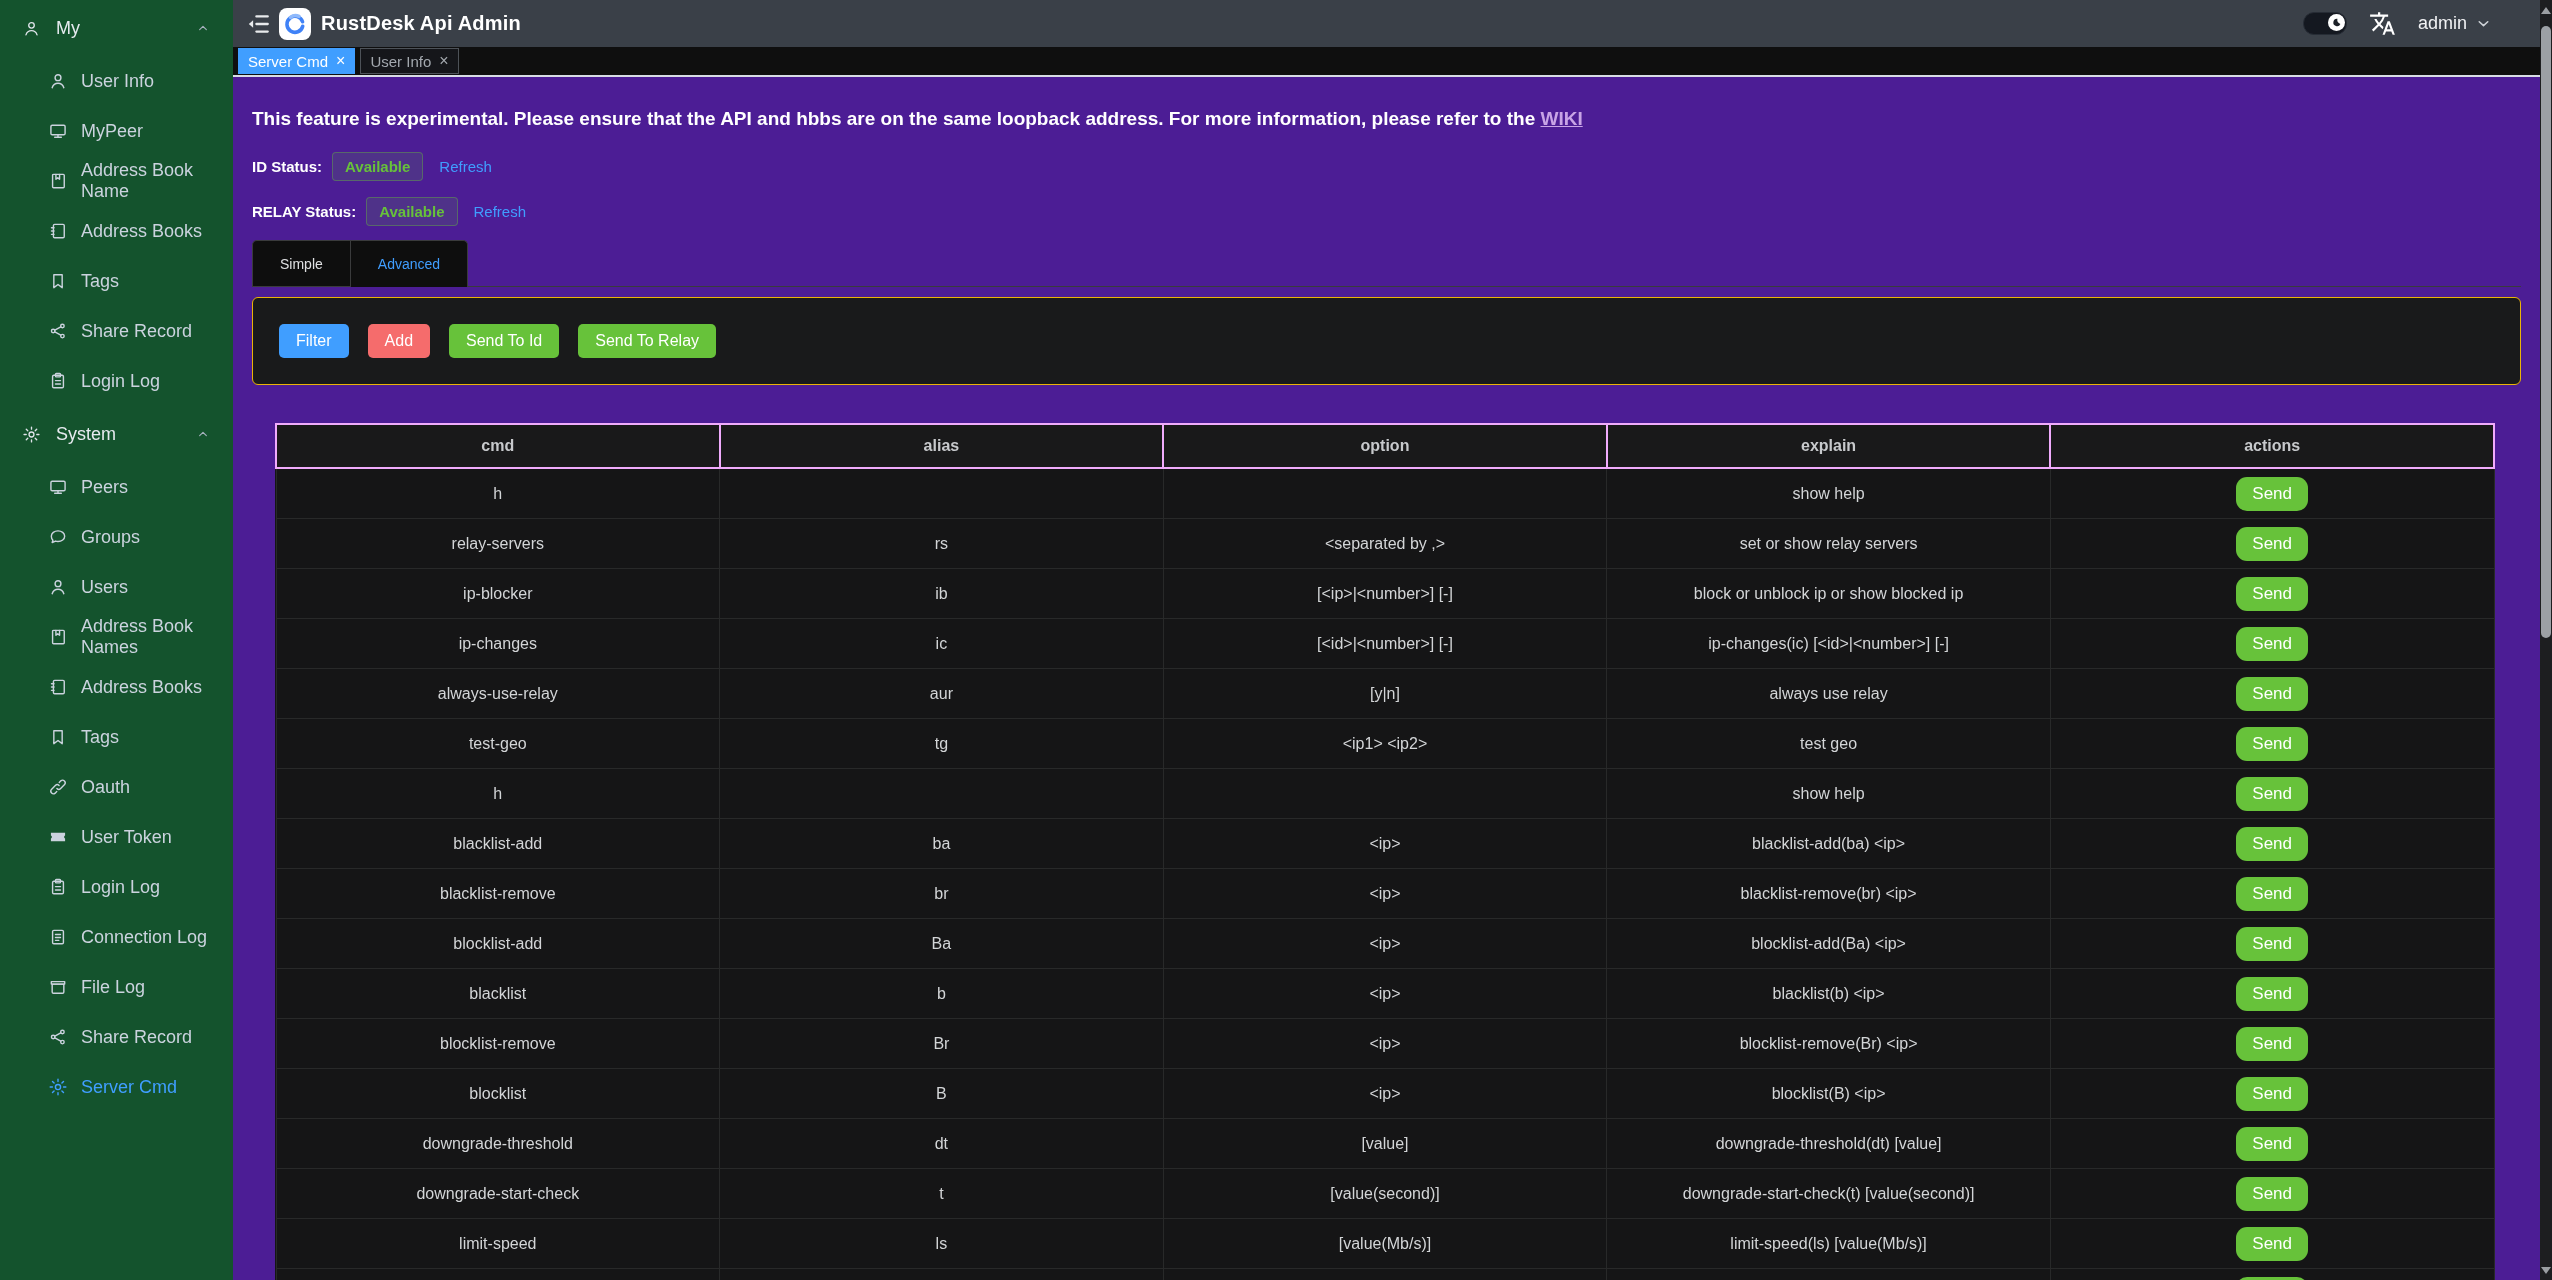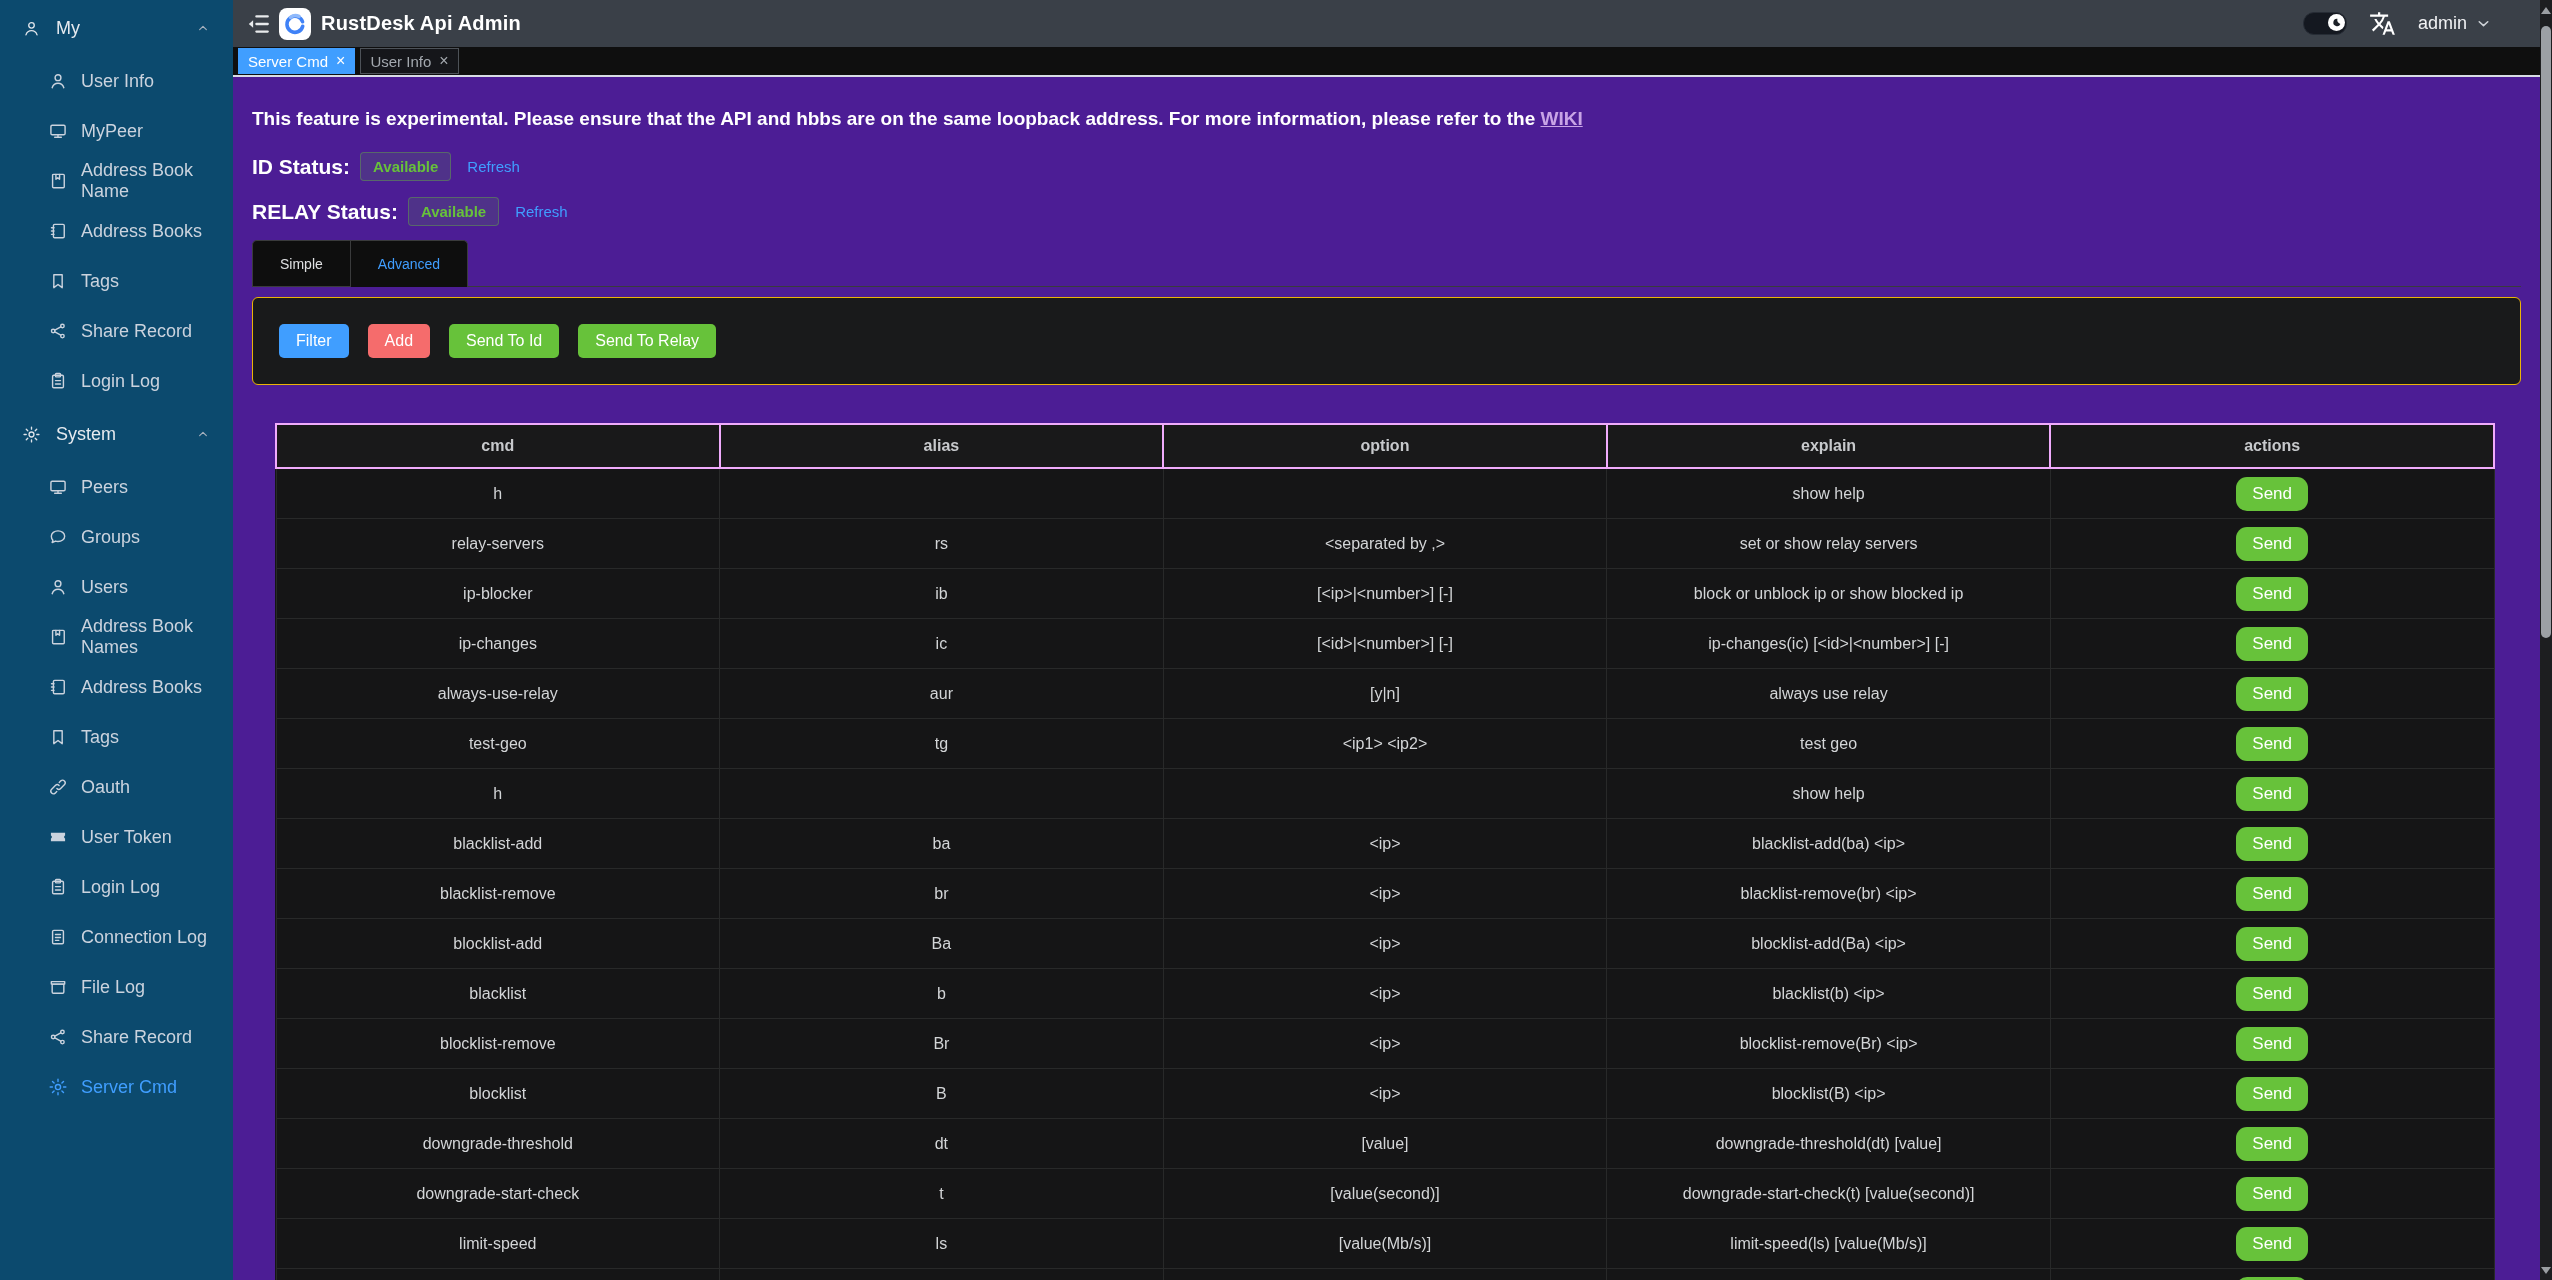--- a/index.html
+++ b/index.html
@@ -6,21 +6,21 @@
   body{
     width:2552px;height:1280px;overflow:hidden;position:relative;
     background:#0d0d0d;
     font-family:"Liberation Sans","DejaVu Sans",sans-serif;
     -webkit-font-smoothing:antialiased;
   }
   .icon{flex:none;}
   svg.icon{display:block;}
 
   
-  .sidebar{position:absolute;left:0;top:0;bottom:0;width:233px;background:#0c4a6e;overflow:hidden;z-index:3;}
+  .sidebar{position:absolute;left:0;top:0;bottom:0;width:233px;background:#14532d;overflow:hidden;z-index:3;}
   .sec-header{height:56px;display:flex;align-items:center;padding:0 22px;gap:15px;color:#e6eaef;font-size:18px;cursor:pointer;}
   .sec-header .icon{width:19px;height:19px;color:#dfe4ea;}
   .sec-header .chev{margin-left:auto;width:16px;height:16px;color:#a8b2bf;}
   .side-item{height:50px;display:flex;align-items:center;padding-left:48px;gap:13px;color:#cbd3de;font-size:18px;cursor:pointer;}
   .side-item .icon{width:20px;height:20px;}
   .side-item.active{color:#409eff;}
 
   
   .topbar{position:absolute;left:233px;right:0;top:0;height:47px;background:#3a4048;display:flex;align-items:center;padding:0 60px 0 12px;gap:4px;z-index:2;}
   .hamburger{width:26px;height:26px;color:#e8eaec;cursor:pointer;}
@@ -38,21 +38,21 @@
   .tag-chip{height:24px;display:flex;align-items:center;gap:8px;padding:0 9px;font-size:15px;border:1px solid #4d5258;color:#a3a8ae;background:#15161a;cursor:pointer;}
   .tag-chip.active{background:#409eff;border-color:#409eff;color:#ffffff;}
   .tag-close{font-size:16px;line-height:1;cursor:pointer;}
 
   
   .app-main{position:absolute;left:233px;right:12px;top:77px;bottom:0;background:#4c1d95;padding:0 19px;overflow:hidden;}
   .notice{margin-top:31px;font-size:19px;font-weight:700;color:#ffffff;}
   .wiki-link{color:#c8a4e6;text-decoration:underline;cursor:pointer;}
   .status-row{display:flex;align-items:center;margin-top:22px;}
   .status-row.second{margin-top:16px;}
-  .status-label{font-size:21px;font-weight:700;color:#ffffff;}
+  .status-label{font-size:15px;font-weight:700;color:#ffffff;}
   .status-badge{margin-left:10px;font-size:15px;font-weight:700;color:#67c23a;background:rgba(103,194,58,.13);border:1px solid rgba(103,194,58,.38);border-radius:4px;padding:5px 12px;}
   .refresh-link{margin-left:16px;font-size:15px;color:#409eff;cursor:pointer;}
 
   .mode-tabs{margin-top:14px;display:flex;border-bottom:1px solid #3a3b3c;}
   .mode-tab{height:45px;display:flex;align-items:center;padding:0 27px;font-size:14px;color:#dfe0e2;border:1px solid #3a3b3c;border-bottom:none;cursor:pointer;background:#0e0e0e;}
   .mode-tab:first-child{border-top-left-radius:5px;}
   .mode-tab + .mode-tab{border-left:none;border-top-right-radius:5px;}
   .mode-tab.active{color:#409eff;margin-bottom:-1px;height:46px;}
 
   .toolbar-card{margin-top:10px;border:1px solid #eab308;border-radius:6px;background:#191a1b;padding:26px;display:flex;gap:19px;}

